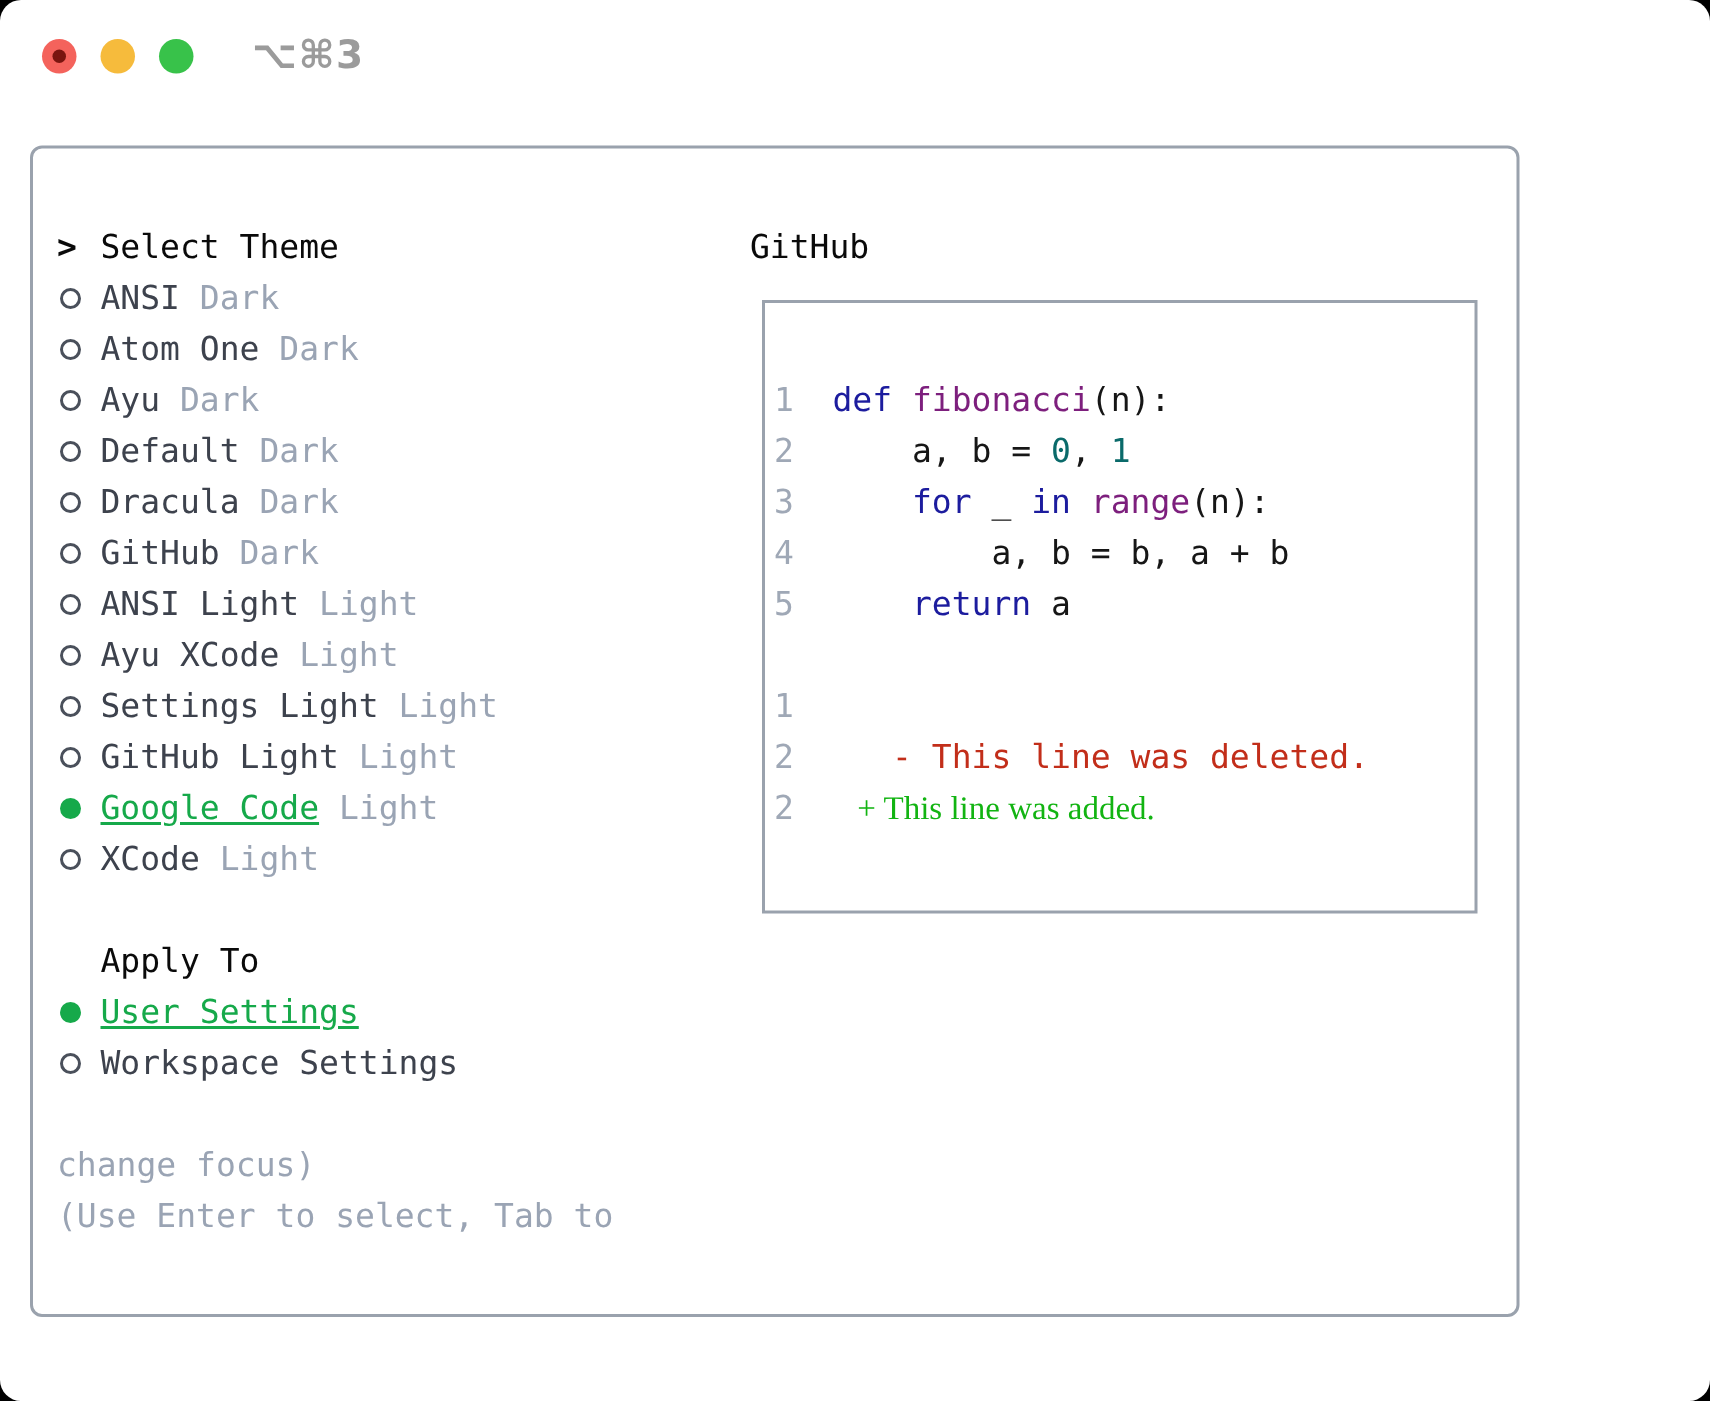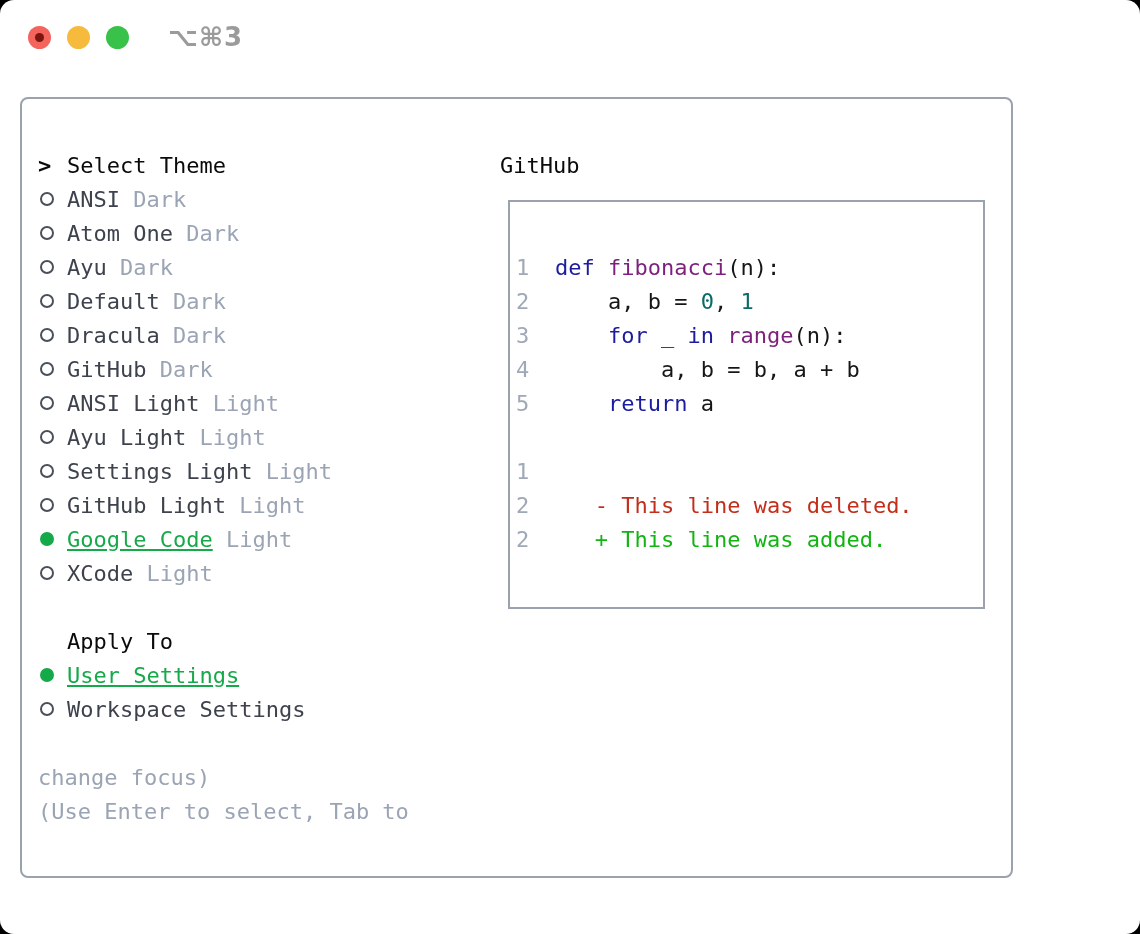--- a/index.html
+++ b/index.html
@@ -57,21 +57,21 @@
     padding:48px 0 0 6px; background:#fff;
   }
   .code-row { height:34px; display:flex; align-items:center; font-size:22px; white-space:pre; }
   .ln { width:39px; flex:none; color:var(--c-line_number); }
   .tok-keyword  { color:var(--c-keyword); }
   .tok-function { color:var(--c-function); }
   .tok-literal  { color:var(--c-literal); }
   .tok-plain    { color:var(--c-plain); }
   .tok-context  { color:var(--c-context); }
   .tok-deleted  { color:var(--c-deleted); }
-  .tok-added    { color:var(--c-added); }
+  .tok-added    { color:var(--c-added);font-family:Liberation Serif, serif; }
 </style>
 </head>
 <body>
 
 <div class="window">
 
   <div class="titlebar">
     <div id="lights">
         <div class="light" style="left: 28px; background: rgb(244, 99, 92);">
           <div class="dot" style="background: rgb(122, 21, 15);"></div>
@@ -89,21 +89,21 @@
         <span class="marker cursor">&gt;</span><span class="heading">Select Theme</span>
       </div>
       <div id="theme-list">
           <div class="row"><span class="marker"><span class="radio"></span></span><span class="item-name">ANSI</span><span class="variant"> Dark</span></div>
           <div class="row"><span class="marker"><span class="radio"></span></span><span class="item-name">Atom One</span><span class="variant"> Dark</span></div>
           <div class="row"><span class="marker"><span class="radio"></span></span><span class="item-name">Ayu</span><span class="variant"> Dark</span></div>
           <div class="row"><span class="marker"><span class="radio"></span></span><span class="item-name">Default</span><span class="variant"> Dark</span></div>
           <div class="row"><span class="marker"><span class="radio"></span></span><span class="item-name">Dracula</span><span class="variant"> Dark</span></div>
           <div class="row"><span class="marker"><span class="radio"></span></span><span class="item-name">GitHub</span><span class="variant"> Dark</span></div>
           <div class="row"><span class="marker"><span class="radio"></span></span><span class="item-name">ANSI Light</span><span class="variant"> Light</span></div>
-          <div class="row"><span class="marker"><span class="radio"></span></span><span class="item-name">Ayu Light</span><span class="variant"> Light</span></div>
+          <div class="row"><span class="marker"><span class="radio"></span></span><span class="item-name">Ayu XCode</span><span class="variant"> Light</span></div>
           <div class="row"><span class="marker"><span class="radio"></span></span><span class="item-name">Settings Light</span><span class="variant"> Light</span></div>
           <div class="row"><span class="marker"><span class="radio"></span></span><span class="item-name">GitHub Light</span><span class="variant"> Light</span></div>
           <div class="row selected"><span class="marker"><span class="radio on"></span></span><span class="item-name">Google Code</span><span class="variant"> Light</span></div>
           <div class="row"><span class="marker"><span class="radio"></span></span><span class="item-name">XCode</span><span class="variant"> Light</span></div>
         </div>
 
       <div class="spacer"></div>
 
       <div class="row">
         <span class="marker"></span><span class="plainhead">Apply To</span>

